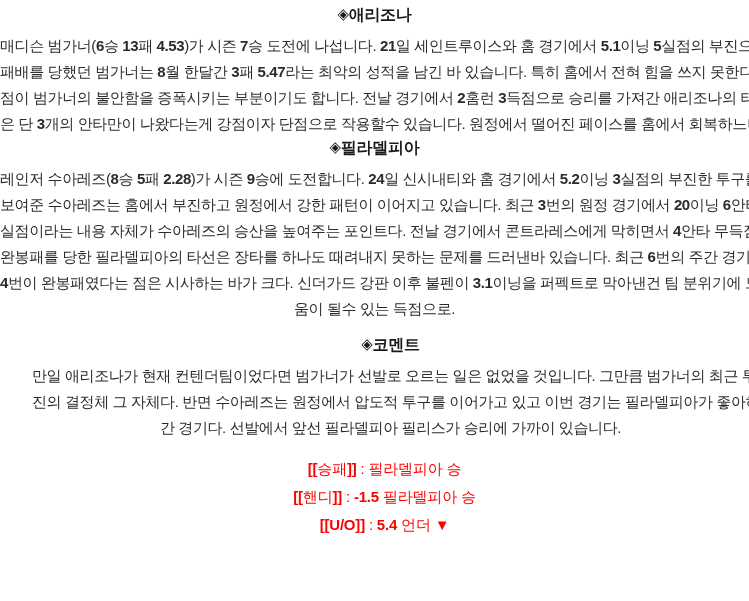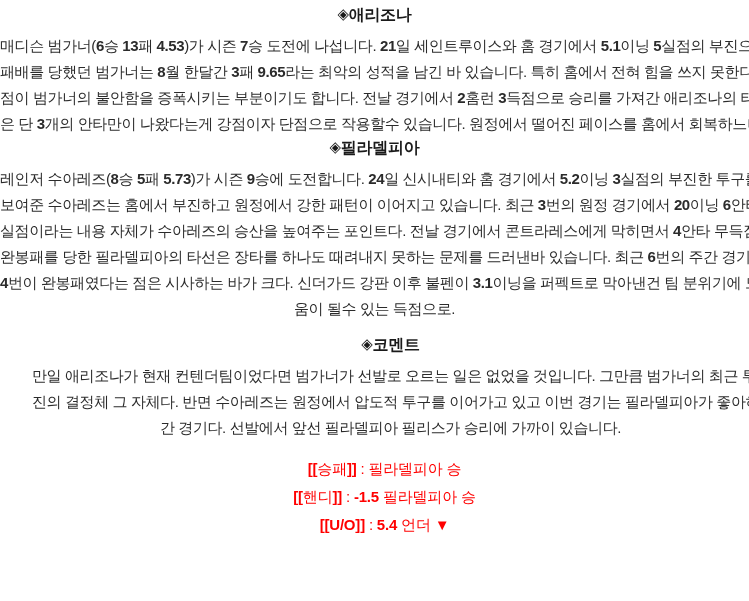--- a/index.html
+++ b/index.html
@@ -32,30 +32,30 @@
 </style>
 </head>
 <body>
 
 <div class="doc">
 
   <div class="section" id="sec-arizona">
     <div class="section-title"><span class="diamond">◈</span><span>애리조나</span></div>
     <div class="para">
       <div class="line">매디슨 범가너(<b>6</b>승 <b>13</b>패 <b>4.53</b>)가 시즌 <b>7</b>승 도전에 나섭니다. <b>21</b>일 세인트루이스와 홈 경기에서 <b>5.1</b>이닝 <b>5</b>실점의 부진으로</div>
-      <div class="line">패배를 당했던 범가너는 <b>8</b>월 한달간 <b>3</b>패 <b>9.65</b>라는 최악의 성적을 남긴 바 있습니다. 특히 홈에서 전혀 힘을 쓰지 못한다는</div>
+      <div class="line">패배를 당했던 범가너는 <b>8</b>월 한달간 <b>3</b>패 <b>5.47</b>라는 최악의 성적을 남긴 바 있습니다. 특히 홈에서 전혀 힘을 쓰지 못한다는</div>
       <div class="line">점이 범가너의 불안함을 증폭시키는 부분이기도 합니다. 전날 경기에서 <b>2</b>홈런 <b>3</b>득점으로 승리를 가져간 애리조나의 타선</div>
       <div class="line">은 단 <b>3</b>개의 안타만이 나왔다는게 강점이자 단점으로 작용할수 있습니다. 원정에서 떨어진 페이스를 홈에서 회복하느냐</div>
     </div>
   </div>
 
   <div class="section" id="sec-philadelphia">
     <div class="section-title"><span class="diamond">◈</span><span>필라델피아</span></div>
     <div class="para">
-      <div class="line">레인저 수아레즈(<b>8</b>승 <b>5</b>패 <b>5.73</b>)가 시즌 <b>9</b>승에 도전합니다. <b>24</b>일 신시내티와 홈 경기에서 <b>5.2</b>이닝 <b>3</b>실점의 부진한 투구를</div>
+      <div class="line">레인저 수아레즈(<b>8</b>승 <b>5</b>패 <b>2.28</b>)가 시즌 <b>9</b>승에 도전합니다. <b>24</b>일 신시내티와 홈 경기에서 <b>5.2</b>이닝 <b>3</b>실점의 부진한 투구를</div>
       <div class="line">보여준 수아레즈는 홈에서 부진하고 원정에서 강한 패턴이 이어지고 있습니다. 최근 <b>3</b>번의 원정 경기에서 <b>20</b>이닝 <b>6</b>안타 </div>
       <div class="line">실점이라는 내용 자체가 수아레즈의 승산을 높여주는 포인트다. 전날 경기에서 콘트라레스에게 막히면서 <b>4</b>안타 무득점</div>
       <div class="line">완봉패를 당한 필라델피아의 타선은 장타를 하나도 때려내지 못하는 문제를 드러낸바 있습니다. 최근 <b>6</b>번의 주간 경기중</div>
       <div class="line"><b>4</b>번이 완봉패였다는 점은 시사하는 바가 크다. 신더가드 강판 이후 불펜이 <b>3.1</b>이닝을 퍼펙트로 막아낸건 팀 분위기에 도</div>
       <div class="line">움이 될수 있는 득점으로.</div>
     </div>
   </div>
 
   <div class="section" id="sec-comment">
     <div class="section-title"><span class="diamond">◈</span><span>코멘트</span></div>

